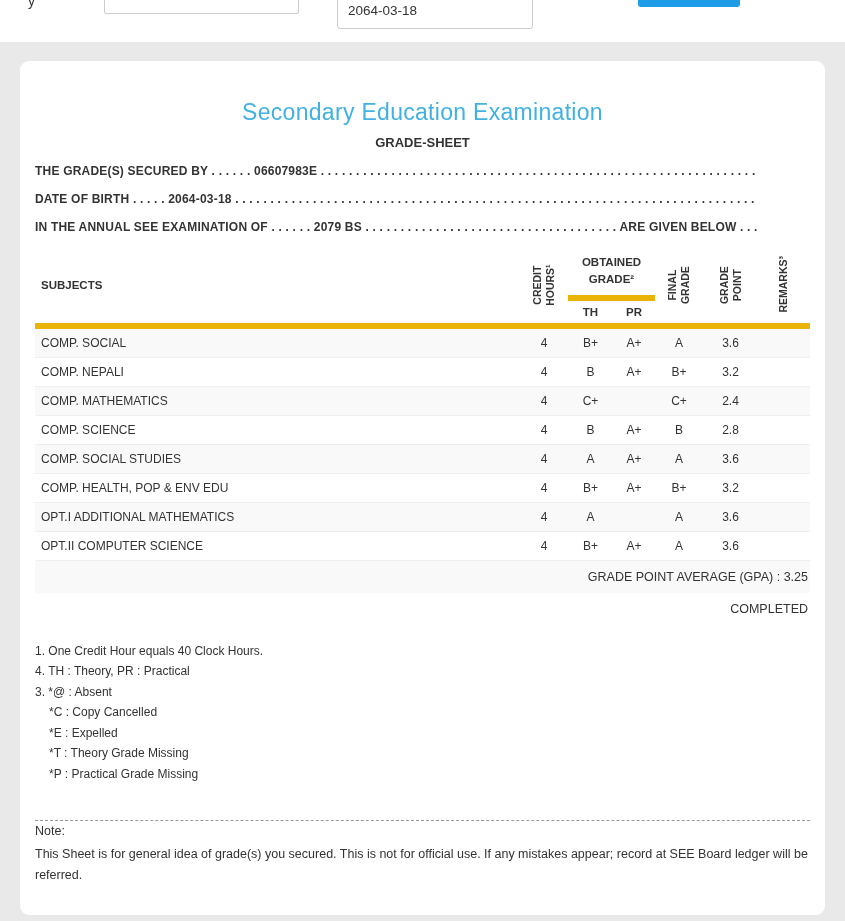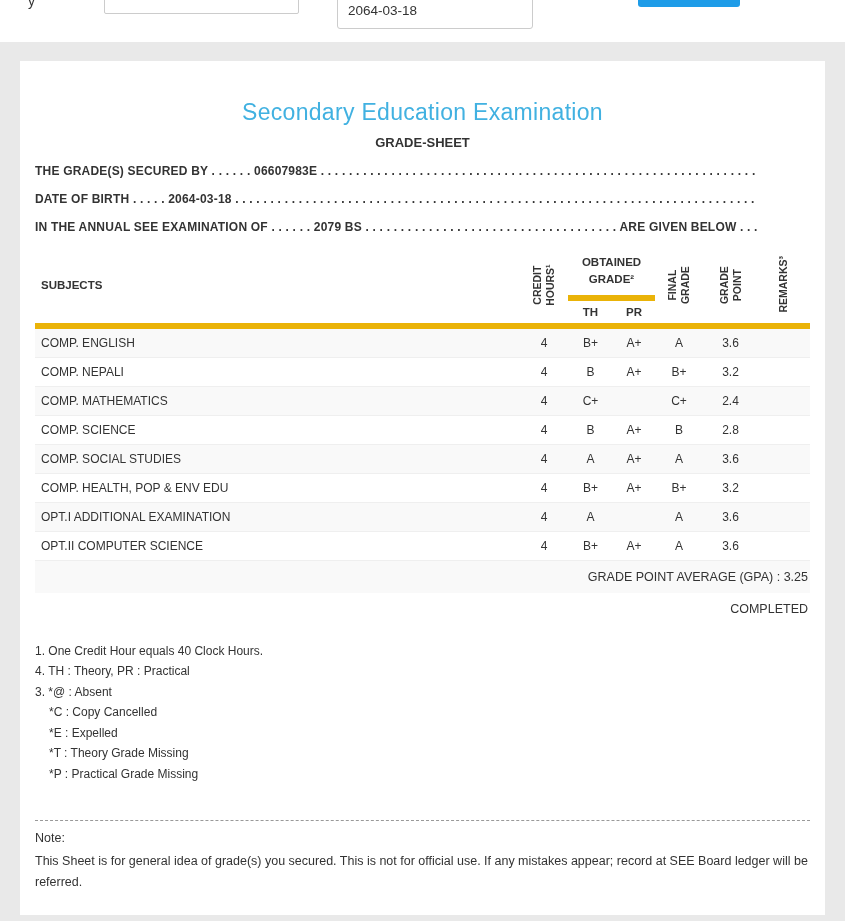--- a/index.html
+++ b/index.html
@@ -14,21 +14,21 @@
                border: 1px solid #ccc; border-radius: 2px; background: #fff; padding: 0 10px;
                font-family: "Liberation Sans", sans-serif; font-size: 13.5px; color: #333; }
   .input-dob { position: absolute; left: 337px; top: -9px; width: 196px; height: 38px;
                border: 1px solid #ccc; border-radius: 3px; background: #fff; padding: 0 10px;
                font-family: "Liberation Sans", sans-serif; font-size: 13.5px; color: #333; }
   .search-btn { position: absolute; left: 638px; top: -29px; width: 102px; height: 36px;
                border: none; border-radius: 3px; background: #1e9ce8; cursor: pointer; }
 
   
   .content-bg { background: #e9e9e9; padding: 19px 20px 6px; }
-  .card { background: #ffffff; width: 805px; height: 854px; padding: 38px 15px 24px; overflow: hidden; }
+  .card { background: #ffffff; width: 805px; height: 854px; padding: 38px 15px 24px; overflow: hidden; border-radius: 9px; }
 
   .title { text-align: center; font-size: 23px; font-weight: 400; color: #41b1e1; letter-spacing: 0.3px; }
   .subtitle { text-align: center; font-size: 13px; font-weight: 700; color: #333; margin-top: 9px; }
 
   .info { margin-top: 14px; }
   .info-line { width: 722px; white-space: nowrap; overflow: hidden; font-size: 12px;
                font-weight: 700; color: #333; height: 15px; margin-bottom: 13px; letter-spacing: 0.2px; }
 
   
   table.grades { width: 775px; border-collapse: collapse; table-layout: fixed; margin-top: 6px; }
@@ -49,21 +49,21 @@
   .gpa-line { text-align: right; font-size: 12.5px; color: #333; padding: 9px 2px; background: #f9f9f9; }
   .status-line { text-align: right; font-size: 12.5px; color: #333; padding: 9px 2px; }
 
   
   .footnotes { margin-top: 16px; }
   .fn-line { font-size: 12px; color: #333; line-height: 20.5px; }
   .fn-sub { padding-left: 14px; }
 
   .dashed-sep { border-top: 1px dashed #999; margin-top: 36px; }
 
-  .note { margin-top: 7px; }
+  .note { }
   .note-label { font-size: 12.5px; color: #333; line-height: 20px; }
   .note-text { font-size: 12.5px; color: #333; line-height: 21px; margin-top: 3px; max-width: 775px; }
 </style>
 </head>
 <body>
 
 <div class="page">
 
   <div class="topbar">
     <span class="label-frag">y</span>
@@ -119,21 +119,21 @@
                 </div>
             </th>
           </tr>
           <tr>
             <th class="th-sub">TH</th>
             <th class="th-sub">PR</th>
           </tr>
         </thead>
         <tbody id="grade-tbody">
   <tr>
-    <td class="col-subject">COMP. ENGLISH</td>
+    <td class="col-subject">COMP. SOCIAL</td>
     <td>4</td>
     <td>B+</td>
     <td>A+</td>
     <td>A</td>
     <td>3.6</td>
     <td></td>
   </tr>
 
   <tr>
     <td class="col-subject">COMP. NEPALI</td>
@@ -179,21 +179,21 @@
     <td class="col-subject">COMP. HEALTH, POP &amp; ENV EDU</td>
     <td>4</td>
     <td>B+</td>
     <td>A+</td>
     <td>B+</td>
     <td>3.2</td>
     <td></td>
   </tr>
 
   <tr>
-    <td class="col-subject">OPT.I ADDITIONAL EXAMINATION</td>
+    <td class="col-subject">OPT.I ADDITIONAL MATHEMATICS</td>
     <td>4</td>
     <td>A</td>
     <td></td>
     <td>A</td>
     <td>3.6</td>
     <td></td>
   </tr>
 
   <tr>
     <td class="col-subject">OPT.II COMPUTER SCIENCE</td>

